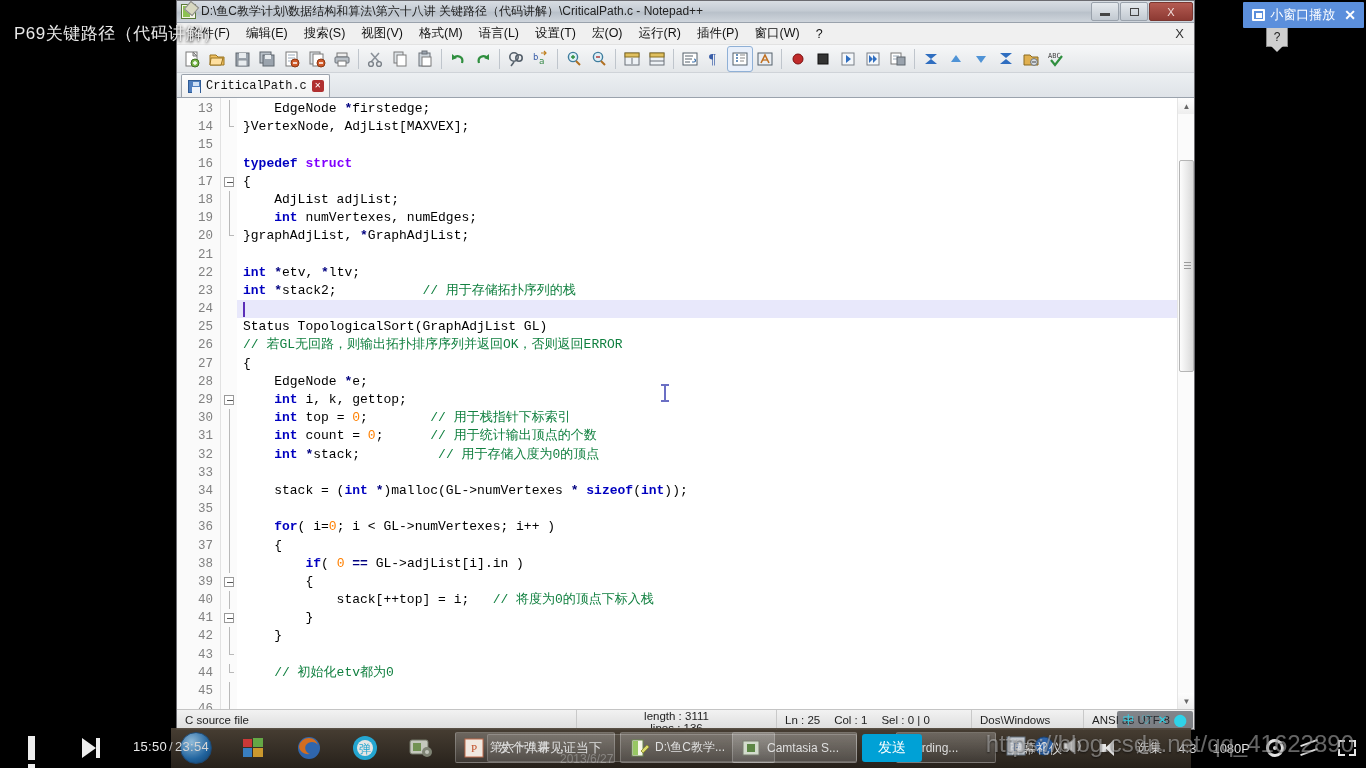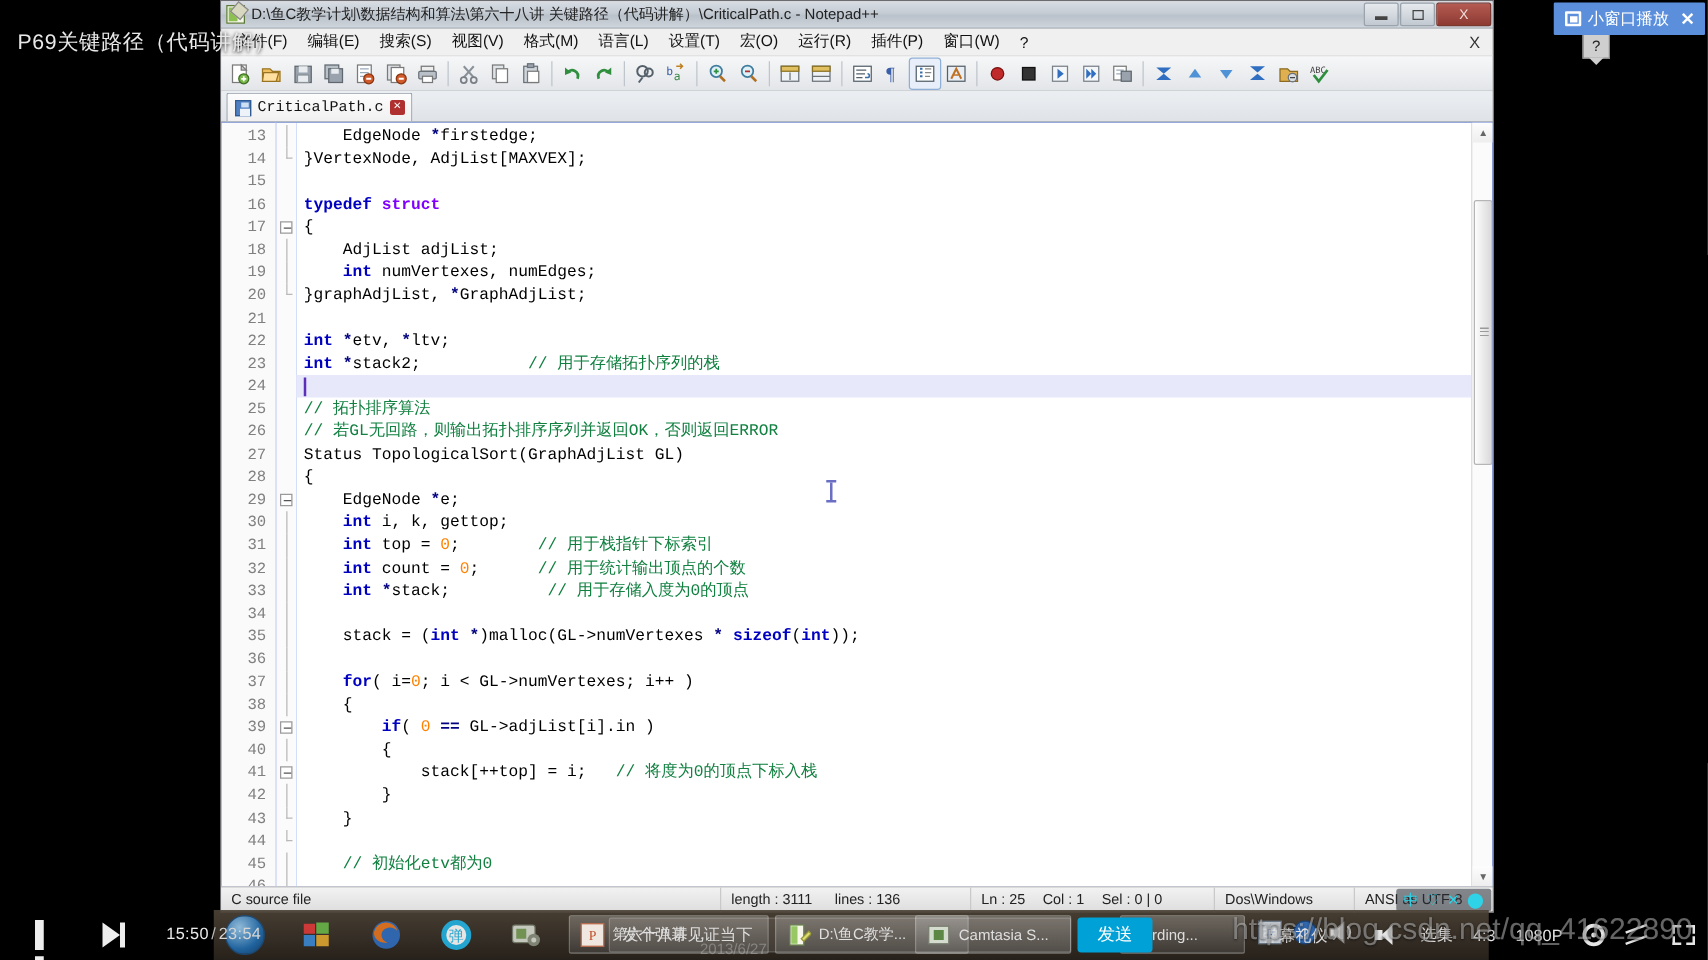--- a/index.html
+++ b/index.html
@@ -182,21 +182,21 @@
 
   
   .npp-status {
     height:20px; flex:0 0 20px;
     background:linear-gradient(to bottom,#f2f2f2,#dedede);
     border-top:1px solid #c4c4c4;
     display:flex; align-items:flex-start; font-size:11.5px; color:#222; position:relative;
   }
   .st-cell { padding:0 8px; border-right:1px solid #c9c9c9; height:20px; display:flex; align-items:center; white-space:nowrap; }
   .st-cell.w1 { width:400px; }
-  .st-cell.w2 { width:200px; }
+  .st-cell.w2 { width:200px;flex-direction:column; }
   .st-cell.w3 { width:195px; }
   .st-cell.w4 { width:112px; }
   .st-cell.w5 { flex:1 1 auto; border-right:none; }
 
   
   .ime-bar {
     position:absolute; right:1px; top:1px; height:18px;
     display:flex; align-items:center; gap:6px; padding:0 6px;
     background:rgba(40,45,55,.55); color:#2fd3e8; font-size:12px; border-radius:2px; z-index:25;
   }
@@ -687,23 +687,22 @@
             <div class="code-line"><span class="pln"></span></div>
             <div class="code-line"><span class="kw">typedef </span><span class="typ">struct</span></div>
             <div class="code-line"><span class="pln">{</span></div>
             <div class="code-line"><span class="pln">    AdjList adjList;</span></div>
             <div class="code-line"><span class="pln">    </span><span class="kw">int</span><span class="pln"> numVertexes, numEdges;</span></div>
             <div class="code-line"><span class="pln">}graphAdjList, </span><span class="opr">*</span><span class="pln">GraphAdjList;</span></div>
             <div class="code-line"><span class="pln"></span></div>
             <div class="code-line"><span class="kw">int </span><span class="opr">*</span><span class="pln">etv, </span><span class="opr">*</span><span class="pln">ltv;</span></div>
             <div class="code-line"><span class="kw">int </span><span class="opr">*</span><span class="pln">stack2;           </span><span class="cmt">// 用于存储拓扑序列的栈</span></div>
             <div class="code-line current" style="position: relative;"><span class="pln"></span><span class="caret"></span></div>
-            <div class="code-line"><span class="cmt">// 拓扑排序算法</span></div>
+            <div class="code-line"><span class="pln">Status TopologicalSort(GraphAdjList GL)</span></div>
             <div class="code-line"><span class="cmt">// 若GL无回路，则输出拓扑排序序列并返回OK，否则返回ERROR</span></div>
-            <div class="code-line"><span class="pln">Status TopologicalSort(GraphAdjList GL)</span></div>
             <div class="code-line"><span class="pln">{</span></div>
             <div class="code-line"><span class="pln">    EdgeNode </span><span class="opr">*</span><span class="pln">e;</span></div>
             <div class="code-line"><span class="pln">    </span><span class="kw">int</span><span class="pln"> i, k, gettop;</span></div>
             <div class="code-line"><span class="pln">    </span><span class="kw">int</span><span class="pln"> top = </span><span class="num">0</span><span class="pln">;        </span><span class="cmt">// 用于栈指针下标索引</span></div>
             <div class="code-line"><span class="pln">    </span><span class="kw">int</span><span class="pln"> count = </span><span class="num">0</span><span class="pln">;      </span><span class="cmt">// 用于统计输出顶点的个数</span></div>
             <div class="code-line"><span class="pln">    </span><span class="kw">int </span><span class="opr">*</span><span class="pln">stack;          </span><span class="cmt">// 用于存储入度为0的顶点</span></div>
             <div class="code-line"><span class="pln"></span></div>
             <div class="code-line"><span class="pln">    stack = (</span><span class="kw">int </span><span class="opr">*</span><span class="pln">)malloc(GL-&gt;numVertexes </span><span class="opr">*</span><span class="pln"> </span><span class="kw">sizeof</span><span class="pln">(</span><span class="kw">int</span><span class="pln">));</span></div>
             <div class="code-line"><span class="pln"></span></div>
             <div class="code-line"><span class="kw">    for</span><span class="pln">( i=</span><span class="num">0</span><span class="pln">; i &lt; GL-&gt;numVertexes; i++ )</span></div>

